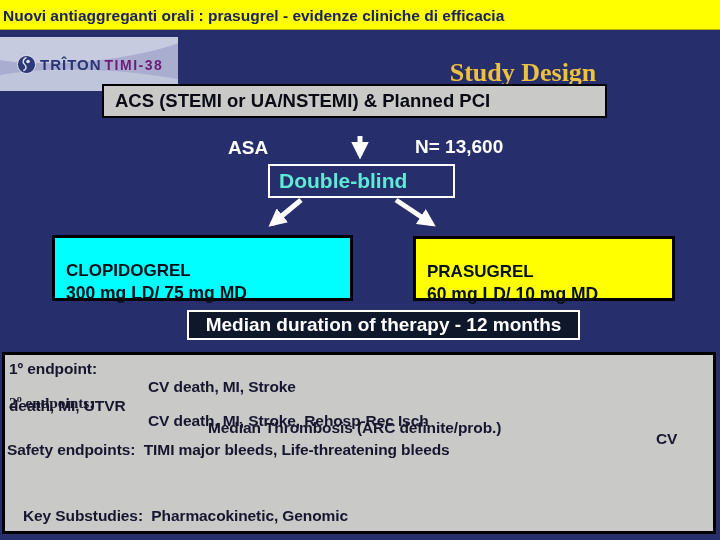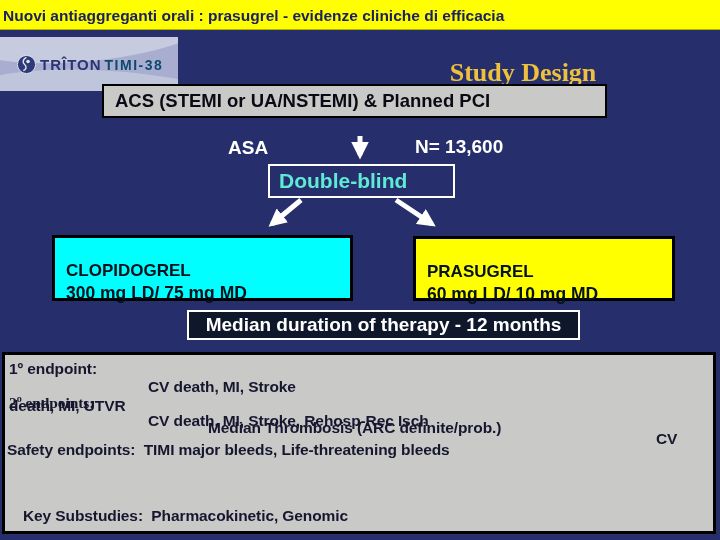--- a/index.html
+++ b/index.html
@@ -24,21 +24,21 @@
   .logo{
     left:0;top:37px;width:178px;height:54px;
     background:#a9aed0;overflow:hidden;
   }
   .logo .wave1{position:absolute;left:-40px;top:-46px;width:260px;height:70px;
     border-radius:50%;background:#c6cbe0;transform:rotate(-6deg);}
   .logo .wave2{position:absolute;left:-30px;top:34px;width:280px;height:60px;
     border-radius:50%;background:#bfc5da;transform:rotate(4deg);}
   .logo-row{position:absolute;left:16px;top:17px;display:flex;align-items:center;gap:3px;}
   .logo-brand{color:#2a3473;font-weight:bold;font-size:15px;letter-spacing:1px;}
-  .logo-suffix{color:#0c4a6e;font-weight:bold;font-size:14px;letter-spacing:1.5px;}
+  .logo-suffix{color:#701a75;font-weight:bold;font-size:14px;letter-spacing:1.5px;}
 
   
   .heading{
     left:423px;top:58px;width:200px;height:30px;
     font-family:"Liberation Serif",serif;font-weight:bold;font-size:26px;
     color:#edc13e;text-align:center;white-space:nowrap;
   }
 
   
   .acs-box{

